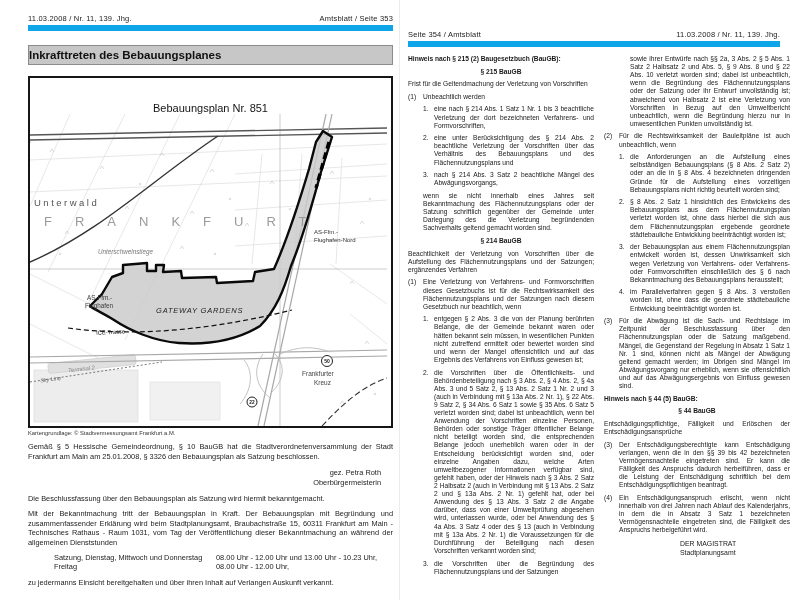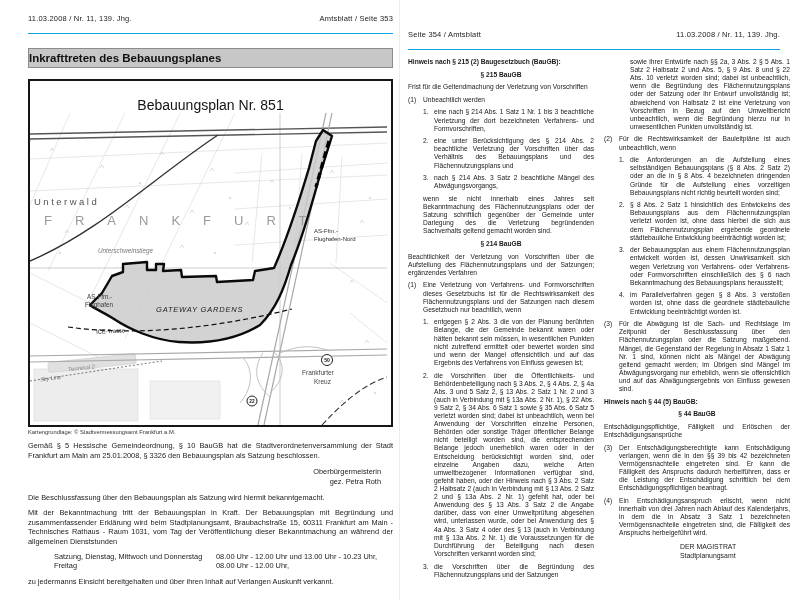--- a/index.html
+++ b/index.html
@@ -11,28 +11,28 @@
   }
   .page{position:absolute;top:0;height:600px;background:#fff}
   #p353{left:0;width:400px}
   #p354{left:400px;width:400px}
   .divider{position:absolute;left:399px;top:0;width:1px;height:600px;background:#ececec}
 
   
   .content353{margin:0 7px 0 28px}
   .content354{margin:16px 20px 0 8px}
   .hdr{display:flex;justify-content:space-between;align-items:flex-end;
-       padding-top:14px;padding-bottom:10px;border-bottom:1px solid #0ea5e9;
+       padding-top:14px;padding-bottom:2px;border-bottom:6px solid #0ea5e9;
        font-size:7.5px;color:#222;letter-spacing:.2px}
 
   
   .title-bar{margin-top:14px;background:#c7c7c7;border:1px solid #8b8b8b;
        text-align:left;font-weight:bold;font-size:11.5px;padding:3px 0;color:#111}
   .map-box{margin-top:11px;border:2px solid #161616;background:#fff}
-  .map-title{font-size:14px;text-align:center;margin-top:16px;color:#141414}
+  .map-title{font-size:11px;text-align:center;margin-top:24px;color:#141414}
   .map-sub{font-size:11px;text-align:center;margin:2px 0 6px;color:#222}
   .map-box svg{display:block}
   .map-caption{font-size:5.8px;color:#333;margin-top:2px}
   .body-txt{font-size:7.4px;line-height:1.3;text-align:justify;margin-top:6px}
   .sig353{text-align:right;font-size:7.4px;line-height:1.3;margin:7px 12px 0 0}
   .schedule{margin:5px 0 0 26px;font-size:7.4px;line-height:1.3}
   .sched-row{display:flex}
   .sched-days{width:162px;flex:0 0 162px}
 
   
@@ -183,22 +183,22 @@
           <text x="222" y="290.2" font-size="4.8" font-weight="bold" fill="#111" text-anchor="middle">22</text>
         </g>
       </svg>
     </div>
 
     <div class="map-caption">Kartengrundlage: © Stadtvermessungsamt Frankfurt a.M.</div>
 
     <div class="body-txt">Gemäß § 5 Hessische Gemeindeordnung, § 10 BauGB hat die Stadtverordnetenversammlung der Stadt Frankfurt am Main am 25.01.2008, § 3326 den Bebauungsplan als Satzung beschlossen.</div>
 
     <div class="sig353">
+      <div>gez. Petra Roth</div>
       <div>Oberbürgermeisterin</div>
-      <div>gez. Petra Roth</div>
     </div>
 
     <div class="body-txt">Die Beschlussfassung über den Bebauungsplan als Satzung wird hiermit bekanntgemacht.</div>
     <div class="body-txt">Mit der Bekanntmachung tritt der Bebauungsplan in Kraft. Der Bebauungsplan mit Begründung und zusammenfassender Erklärung wird beim Stadtplanungsamt, Braubachstraße 15, 60311 Frankfurt am Main - Technisches Rathaus - Raum 1031, vom Tag der Veröffentlichung dieser Bekanntmachung an während der allgemeinen Dienststunden</div>
 
     <div class="schedule">
       <div class="sched-row">
         <span class="sched-days">Satzung, Dienstag, Mittwoch und Donnerstag</span>
         <span>08.00 Uhr - 12.00 Uhr und 13.00 Uhr - 10.23 Uhr,</span>
       </div>

